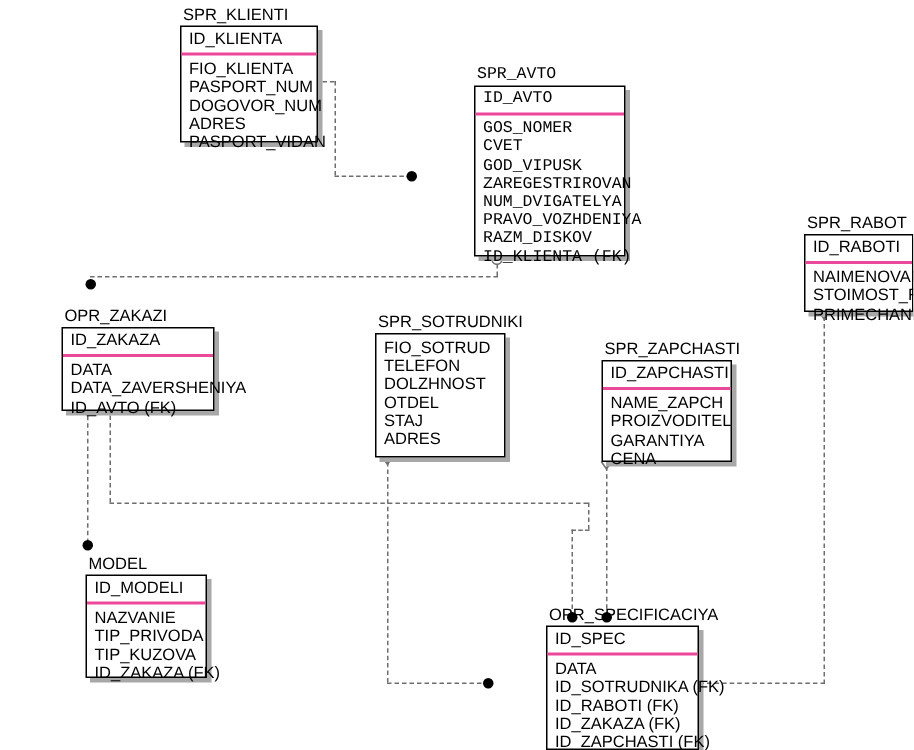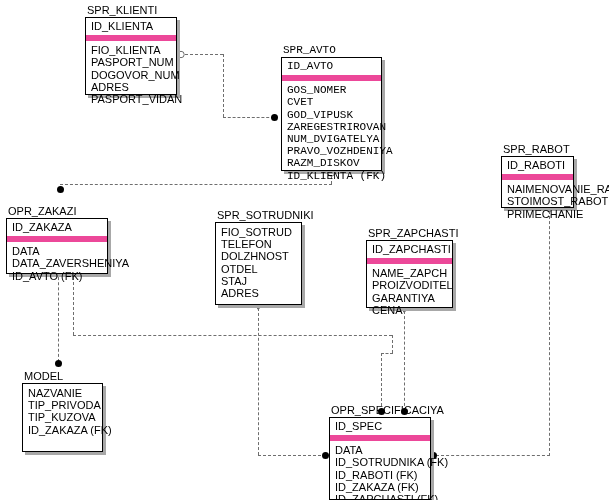--- a/index.html
+++ b/index.html
@@ -12,20 +12,21 @@
     width: 609px;
     height: 500px;
     background: #ffffff;
     font-family: "Liberation Sans", sans-serif;
     overflow: hidden;
   }
   
   .entity {
     position: absolute;
     box-sizing: border-box;
+    margin-left: 35px;
   }
   .entity-title {
     position: absolute;
     left: 2px;
     top: -12px;
     font-size: 11px;
     line-height: 11px;
     color: #000000;
     white-space: nowrap;
     letter-spacing: 0px;
@@ -36,21 +37,21 @@
     top: 0;
     width: 100%;
     height: 100%;
     box-sizing: border-box;
     background: #ffffff;
     border: 1px solid #000000;
     box-shadow: 3px 3px 0 0 #a8a8a8;
   }
   .pk-section {
     box-sizing: border-box;
-    border-bottom: 6px solid #ec4899;
+    border-bottom: 2px solid #ec4899;
     padding: 2px 16px 3px 5px;
   }
   .attr-section {
     box-sizing: border-box;
     padding: 3px 4px 3px 5px;
   }
   .field {
     font-size: 11px;
     line-height: 12.2px;
     color: #000000;
@@ -253,20 +254,23 @@
         <div class="field">PROIZVODITEL</div>
         <div class="field">GARANTIYA</div>
         <div class="field">CENA</div>
       </div>
     </div>
   </div>
 
   <div class="entity" style="left:22px; top:383px; width:81px; height:69px;">
     <div class="entity-title">MODEL</div>
     <div class="entity-box">
+      <div class="pk-section">
+        <div class="field">ID_MODELI</div>
+      </div>
       <div class="attr-section">
         <div class="field">NAZVANIE</div>
         <div class="field">TIP_PRIVODA</div>
         <div class="field">TIP_KUZOVA</div>
         <div class="field">ID_ZAKAZA (FK)</div>
       </div>
     </div>
   </div>
 
   <div class="entity" style="left:329px; top:417px; width:102px; height:83px;">

